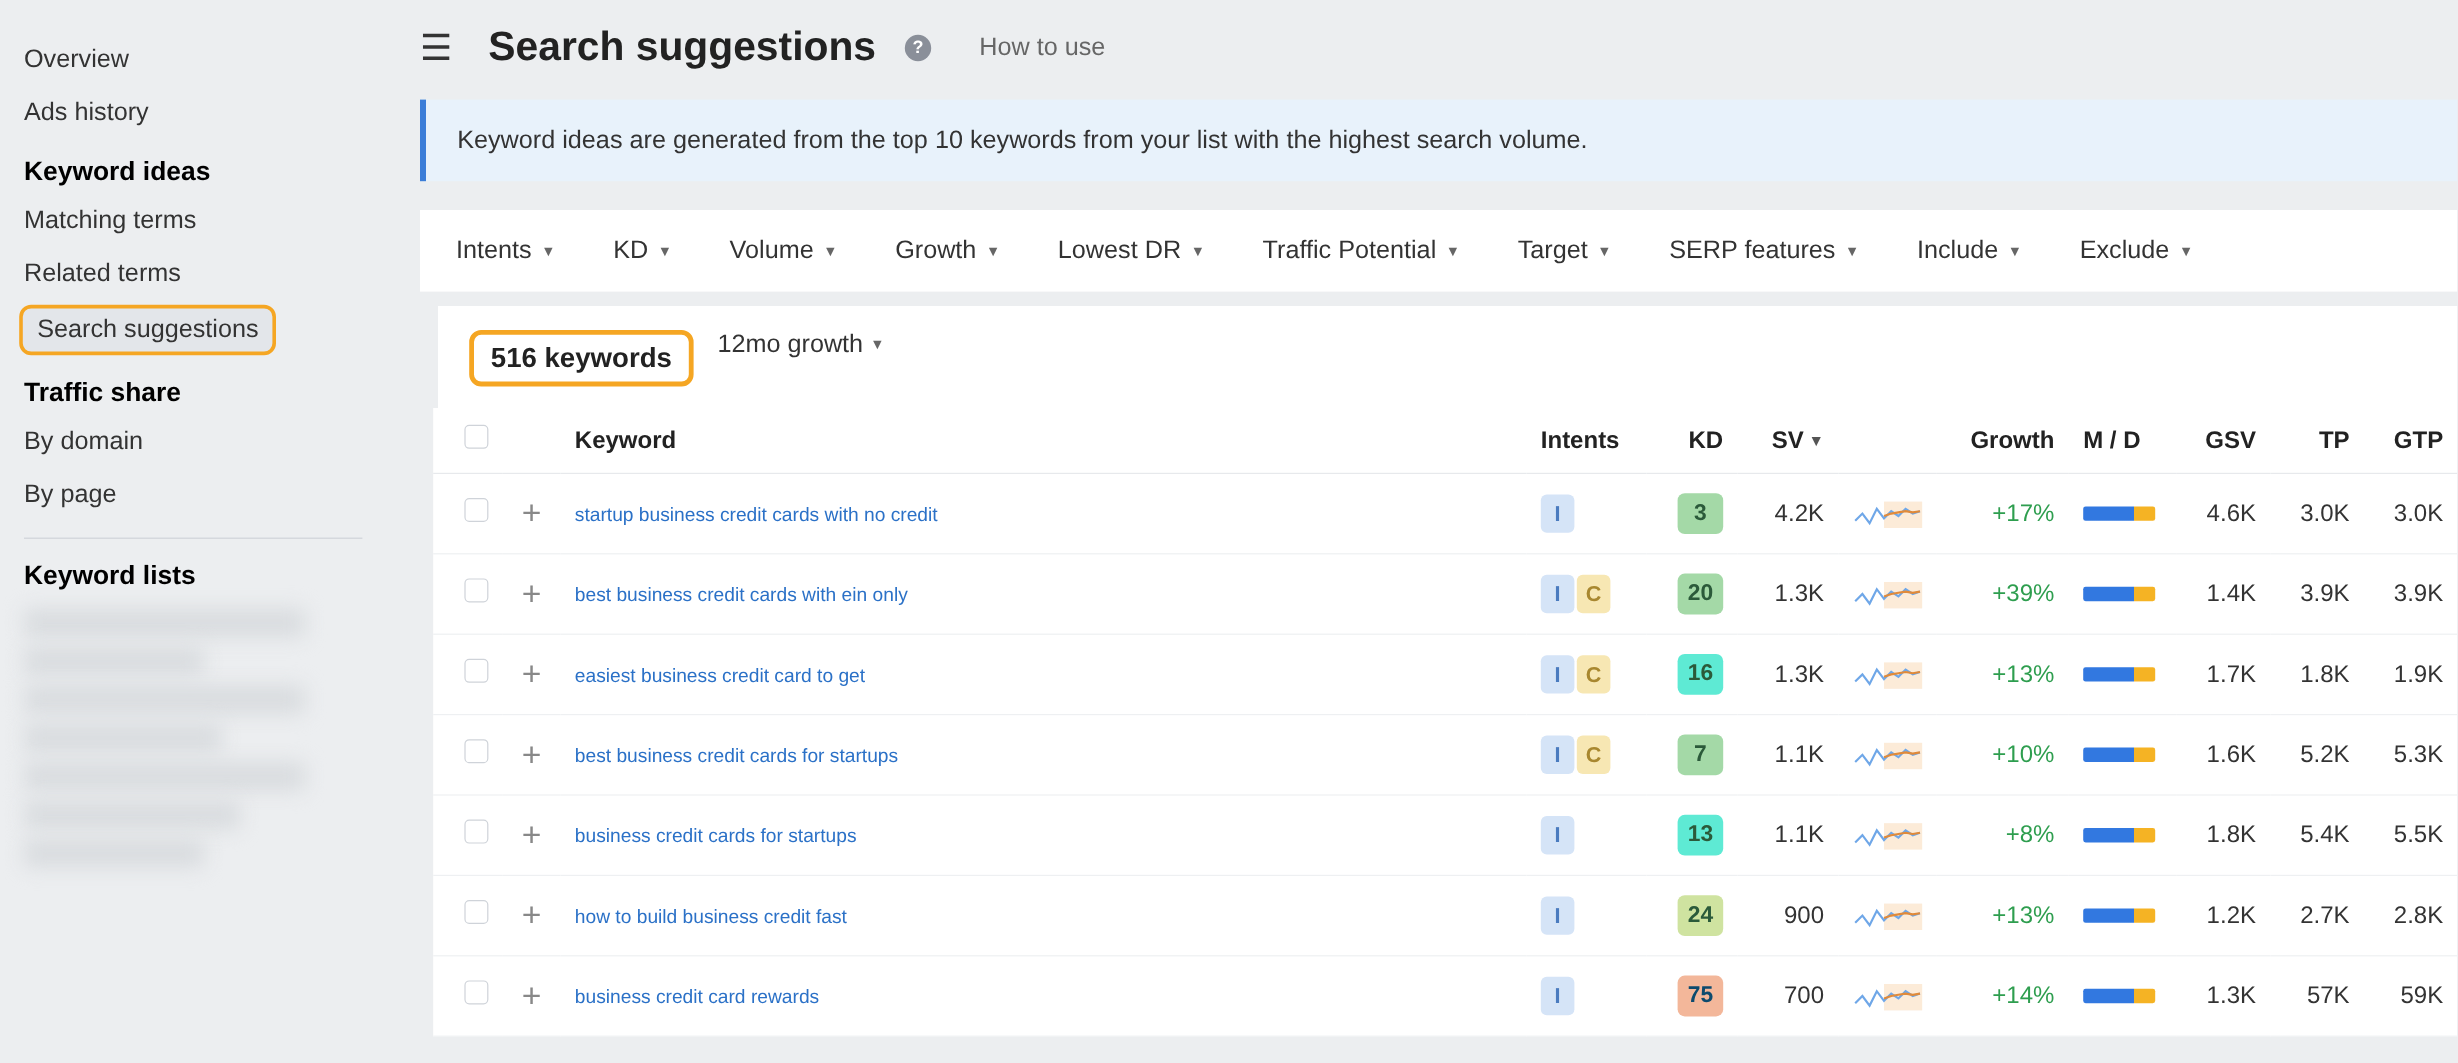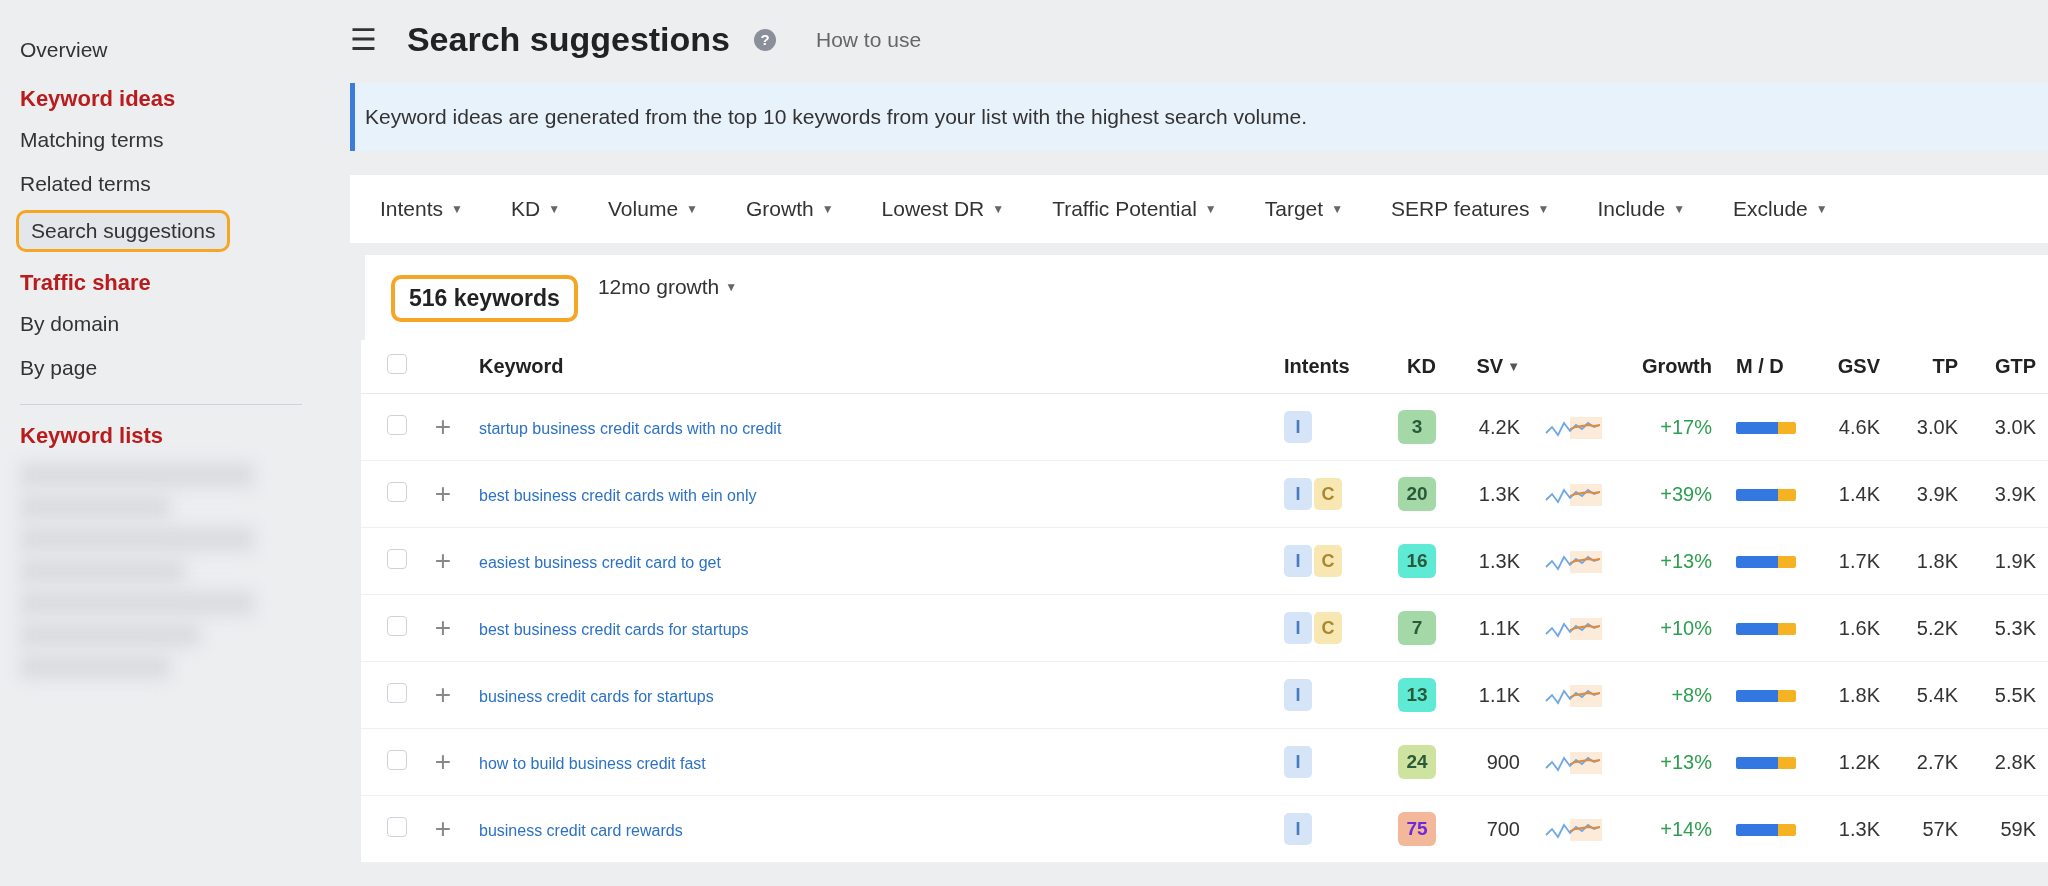--- a/index.html
+++ b/index.html
@@ -1,30 +1,30 @@
 <!DOCTYPE html>
 <html><head>
 <meta charset="utf-8">
 <style>
 * { box-sizing: border-box; margin: 0; padding: 0; }
 body { font-family: -apple-system, BlinkMacSystemFont, "Segoe UI", Helvetica, Arial, sans-serif; background: #eceef0; color: #333; font-size: 20px; }
 .container { display: flex; min-height: 100vh; }
 .sidebar { width: 320px; background: #eceef0; padding: 28px 0 20px 20px; }
 .sidebar-item { padding: 10px 0; font-size: 21px; color: #333; cursor: pointer; }
-.sidebar-heading { font-weight: 700; font-size: 22px; color: #b91c1c; padding: 14px 0 6px 0; }
+.sidebar-heading { font-weight: 700; font-size: 22px; color: #000000; padding: 14px 0 6px 0; }
 .sidebar-item.active { border: 3px solid #f5a623; border-radius: 10px; padding: 6px 12px; margin: 4px 20px 4px -4px; background: #e3e6ea; display: inline-block; }
 .sidebar hr { border: none; border-top: 1px solid #cfd3d9; margin: 14px 18px 4px 0; }
 .blur-block { filter: blur(8px); color: #aaa; background: #d9dcdf; height: 24px; margin: 8px 0; width: 78%; border-radius: 4px; }
 .main { flex: 1; padding: 0; overflow-x: hidden; }
 .header { display: flex; align-items: center; padding: 20px 30px 24px 30px; }
 .hamburger { font-size: 30px; margin-right: 30px; cursor: pointer; color: #333; }
 .page-title { font-size: 34px; font-weight: 700; color: #222; margin-right: 24px; }
 .help-icon { width: 22px; height: 22px; border-radius: 50%; background: #8a8f99; color: #fff; display: inline-flex; align-items: center; justify-content: center; font-size: 15px; margin-right: 8px; font-weight: 700; }
 .help-text { color: #666; font-size: 21px; cursor: pointer; margin-left: 32px; }
-.info-banner { margin: 0 0 24px 30px; background: #e8f2fb; border-left: 5px solid #3b7dd8; padding: 22px 10px; color: #333; font-size: 21px; }
+.info-banner { margin: 0 0 24px 30px; background: #e8f2fb; border-left: 5px solid #3b7dd8; padding: 22px 26px; color: #333; font-size: 21px; }
 .toolbar { background: #fff; margin-left: 30px; padding: 22px 30px; display: flex; gap: 48px; flex-wrap: wrap; font-size: 21px; margin-bottom: 12px; }
 .toolbar-item { display: flex; align-items: center; gap: 8px; cursor: pointer; color: #333; }
 .caret { font-size: 12px; color: #666; }
 .results-header { background: #fff; margin-left: 45px; padding: 20px 26px 18px 26px; display: flex; align-items: flex-start; gap: 20px; }
 .kw-count { border: 4px solid #f5a623; border-radius: 10px; padding: 6px 14px; font-weight: 700; font-size: 23px; color: #222; }
 .growth-select { font-size: 21px; color: #333; cursor: pointer; display: flex; align-items: center; gap: 6px; }
 .table-wrapper { background: #fff; margin-left: 41px; }
 table { width: 100%; border-collapse: collapse; }
 th { text-align: left; font-weight: 700; font-size: 20px; color: #222; padding: 14px 12px 14px 12px; border-bottom: 1px solid #e7e9ec; white-space: nowrap; }
 th.right, td.right { text-align: right; }
@@ -32,21 +32,21 @@
 .checkbox { width: 20px; height: 20px; border: 1.5px solid #cfd3d9; border-radius: 4px; display: inline-block; cursor: pointer; }
 .plus-icon { color: #888; font-size: 28px; font-weight: 400; cursor: pointer; display: inline-block; width: 24px; text-align: center; }
 .kw-link { color: #2b71c7; cursor: pointer; font-size: 16px; }
 .intent-badge { display: inline-flex; width: 28px; height: 32px; border-radius: 5px; align-items: center; justify-content: center; font-weight: 600; font-size: 18px; margin-right: 2px; }
 .intent-I { background: #d5e4f7; color: #4a7bbf; }
 .intent-C { background: #f7e7b3; color: #a8872f; }
 .kd-badge { display: inline-flex; min-width: 38px; height: 34px; border-radius: 6px; align-items: center; justify-content: center; font-weight: 600; font-size: 19px; color: #2b5a3a; }
 .kd-green { background: #a4d9a7; }
 .kd-lgreen { background: #5eead4; }
 .kd-ygreen { background: #cfe3a0; }
-.kd-orange { background: #f3b79a; color: #6d28d9; }
+.kd-orange { background: #f3b79a; color: #0c4a6e; }
 .growth-pos { color: #2e9e4f; font-weight: 500; }
 .md-bar { display: inline-block; width: 60px; height: 12px; background: linear-gradient(to right, #3278e0 0%, #3278e0 70%, #f5b324 70%, #f5b324 100%); border-radius: 2px; }
 .spark { display: inline-block; width: 58px; height: 28px; vertical-align: middle; }
 .sv-sort { font-size: 13px; color: #555; }
 th .header-inner { display: flex; align-items: center; gap: 4px; justify-content: flex-end; }
 .col-checkbox { width: 46px; padding-left: 26px; }
 .col-plus { width: 40px; }
 .col-intents { width: 100px; }
 .col-kd { width: 76px; text-align: center; }
 .col-sv { width: 84px; }
@@ -54,20 +54,21 @@
 .col-growth { width: 110px; }
 .col-md { width: 90px; }
 .col-num { width: 78px; }
 </style>
 </head>
 <body>
 
 <div class="container">
   <aside class="sidebar">
     <div class="sidebar-item">Overview</div>
+    <div class="sidebar-item">Ads history</div>
     <div class="sidebar-heading">Keyword ideas</div>
     <div class="sidebar-item">Matching terms</div>
     <div class="sidebar-item">Related terms</div>
     <div class="sidebar-item active">Search suggestions</div>
     <div class="sidebar-heading">Traffic share</div>
     <div class="sidebar-item">By domain</div>
     <div class="sidebar-item">By page</div>
     <hr>
     <div class="sidebar-heading">Keyword lists</div>
     <div class="blur-block"></div>

